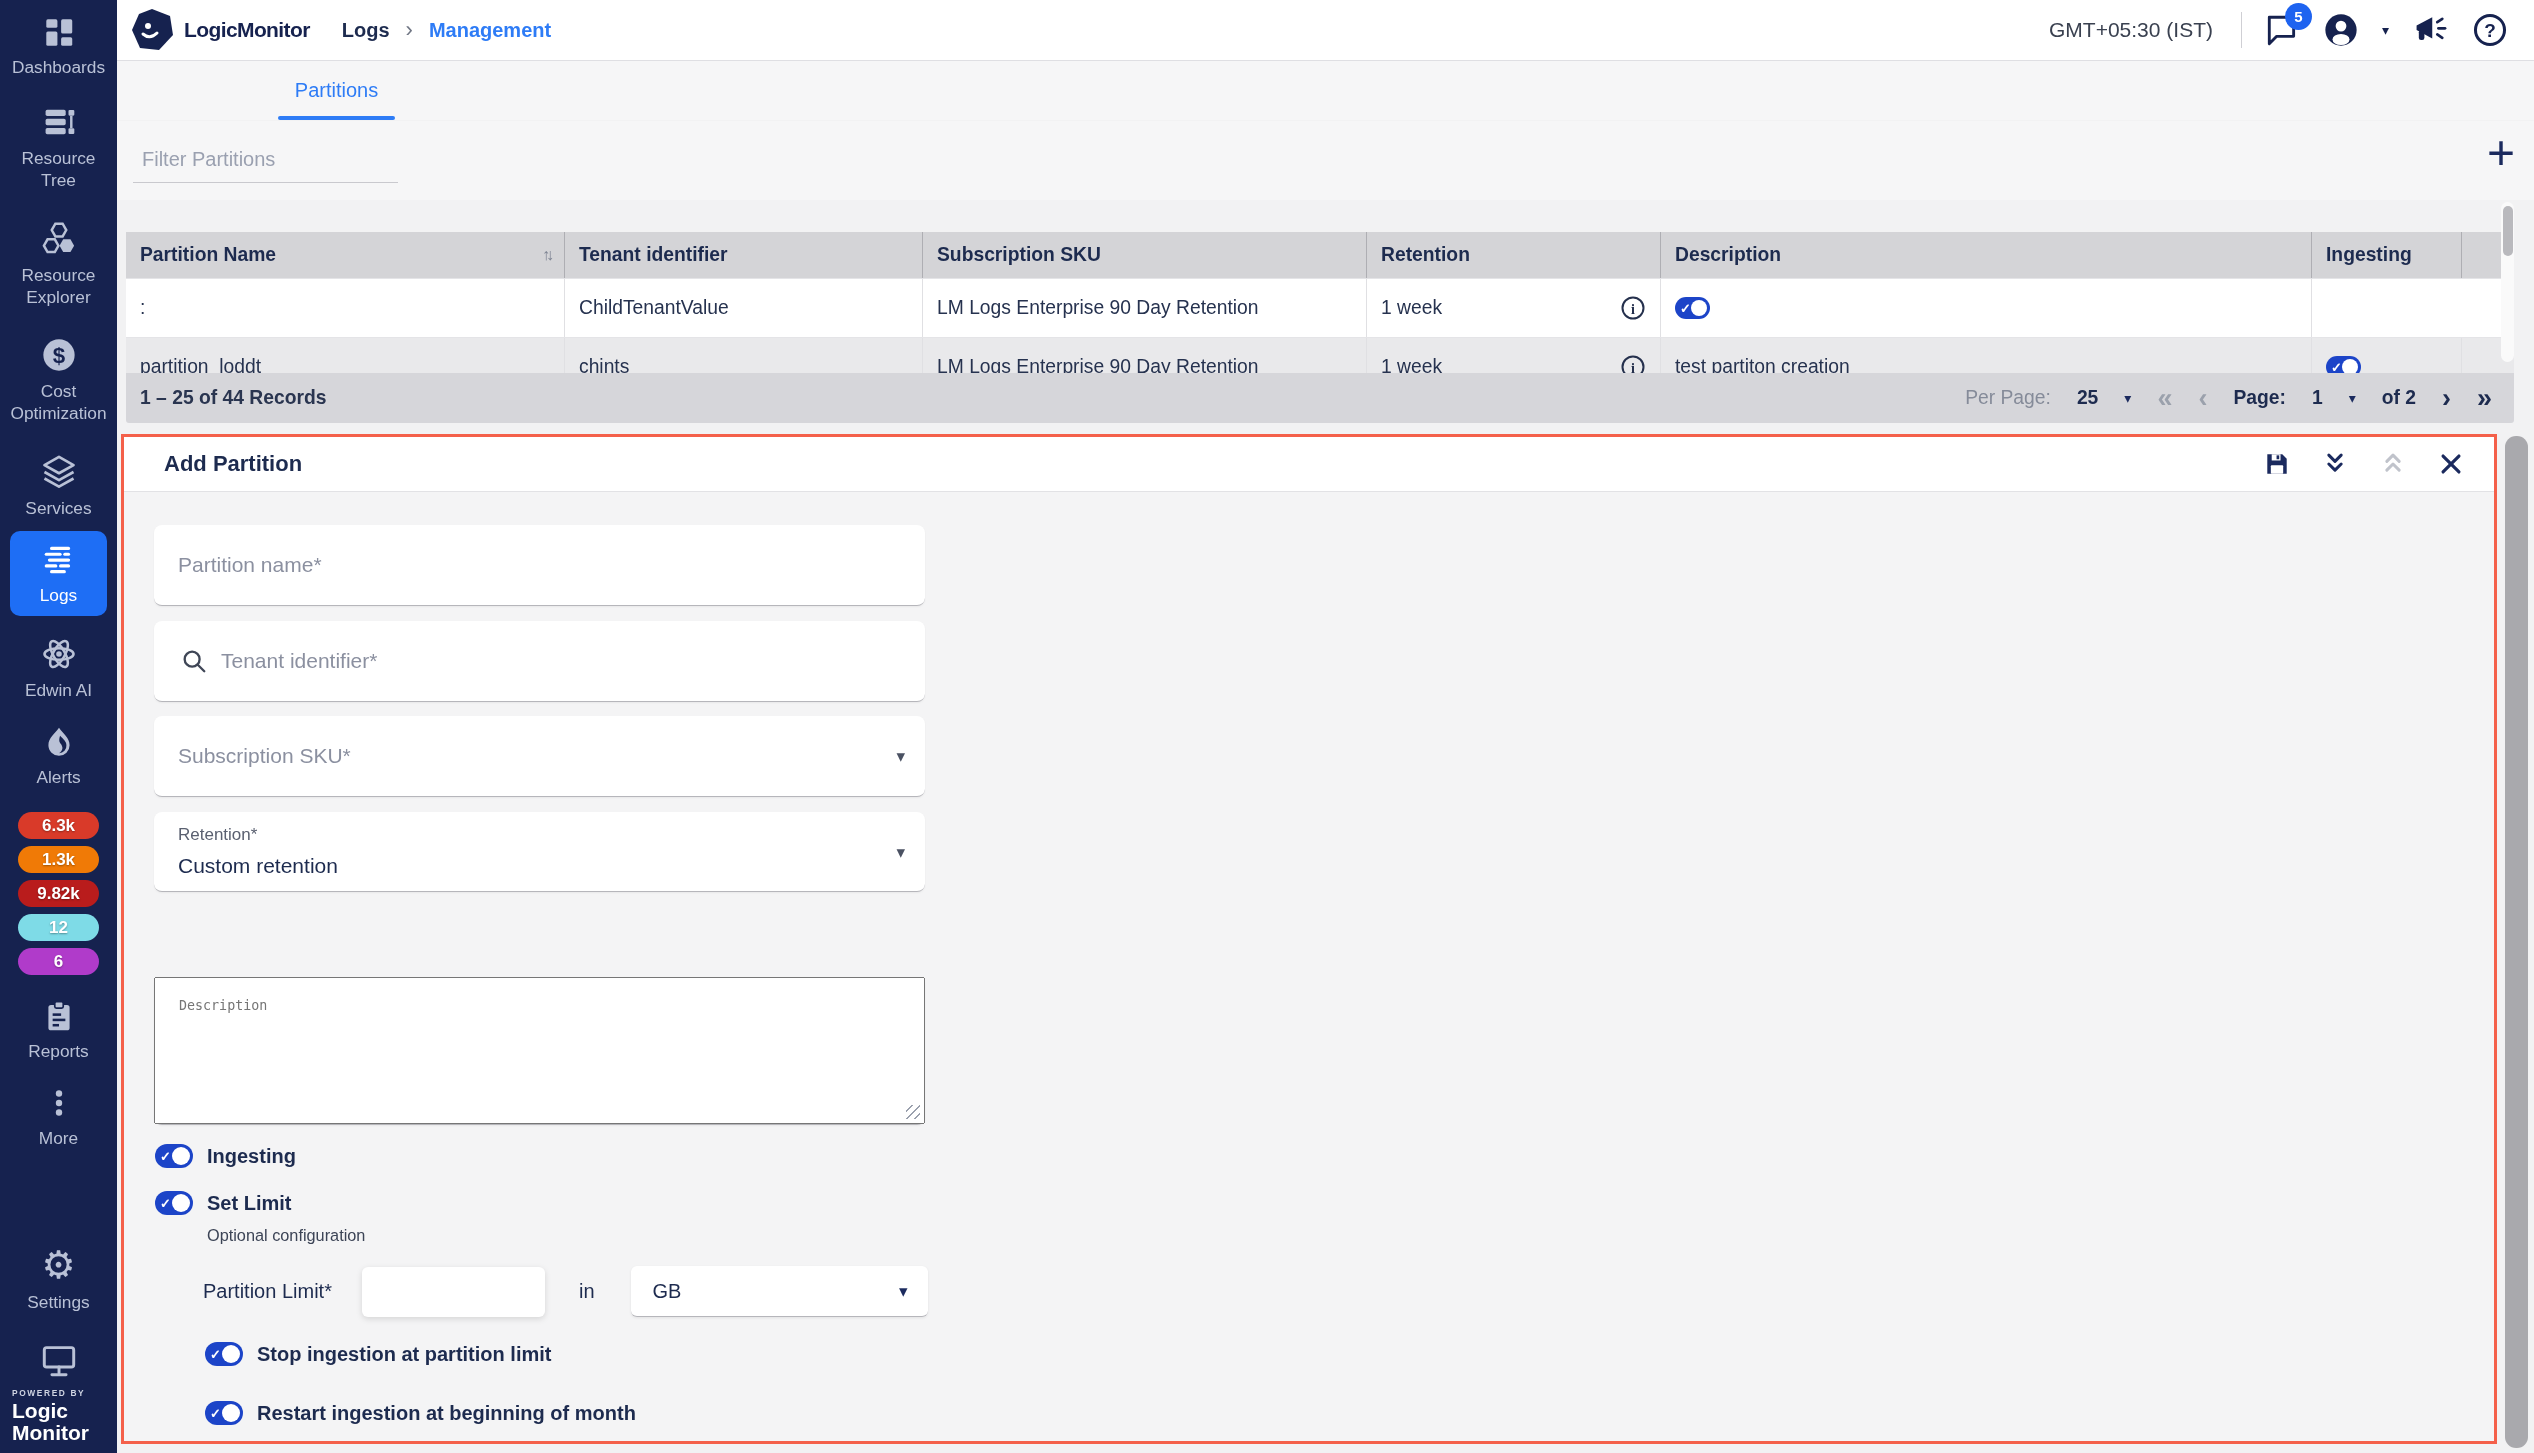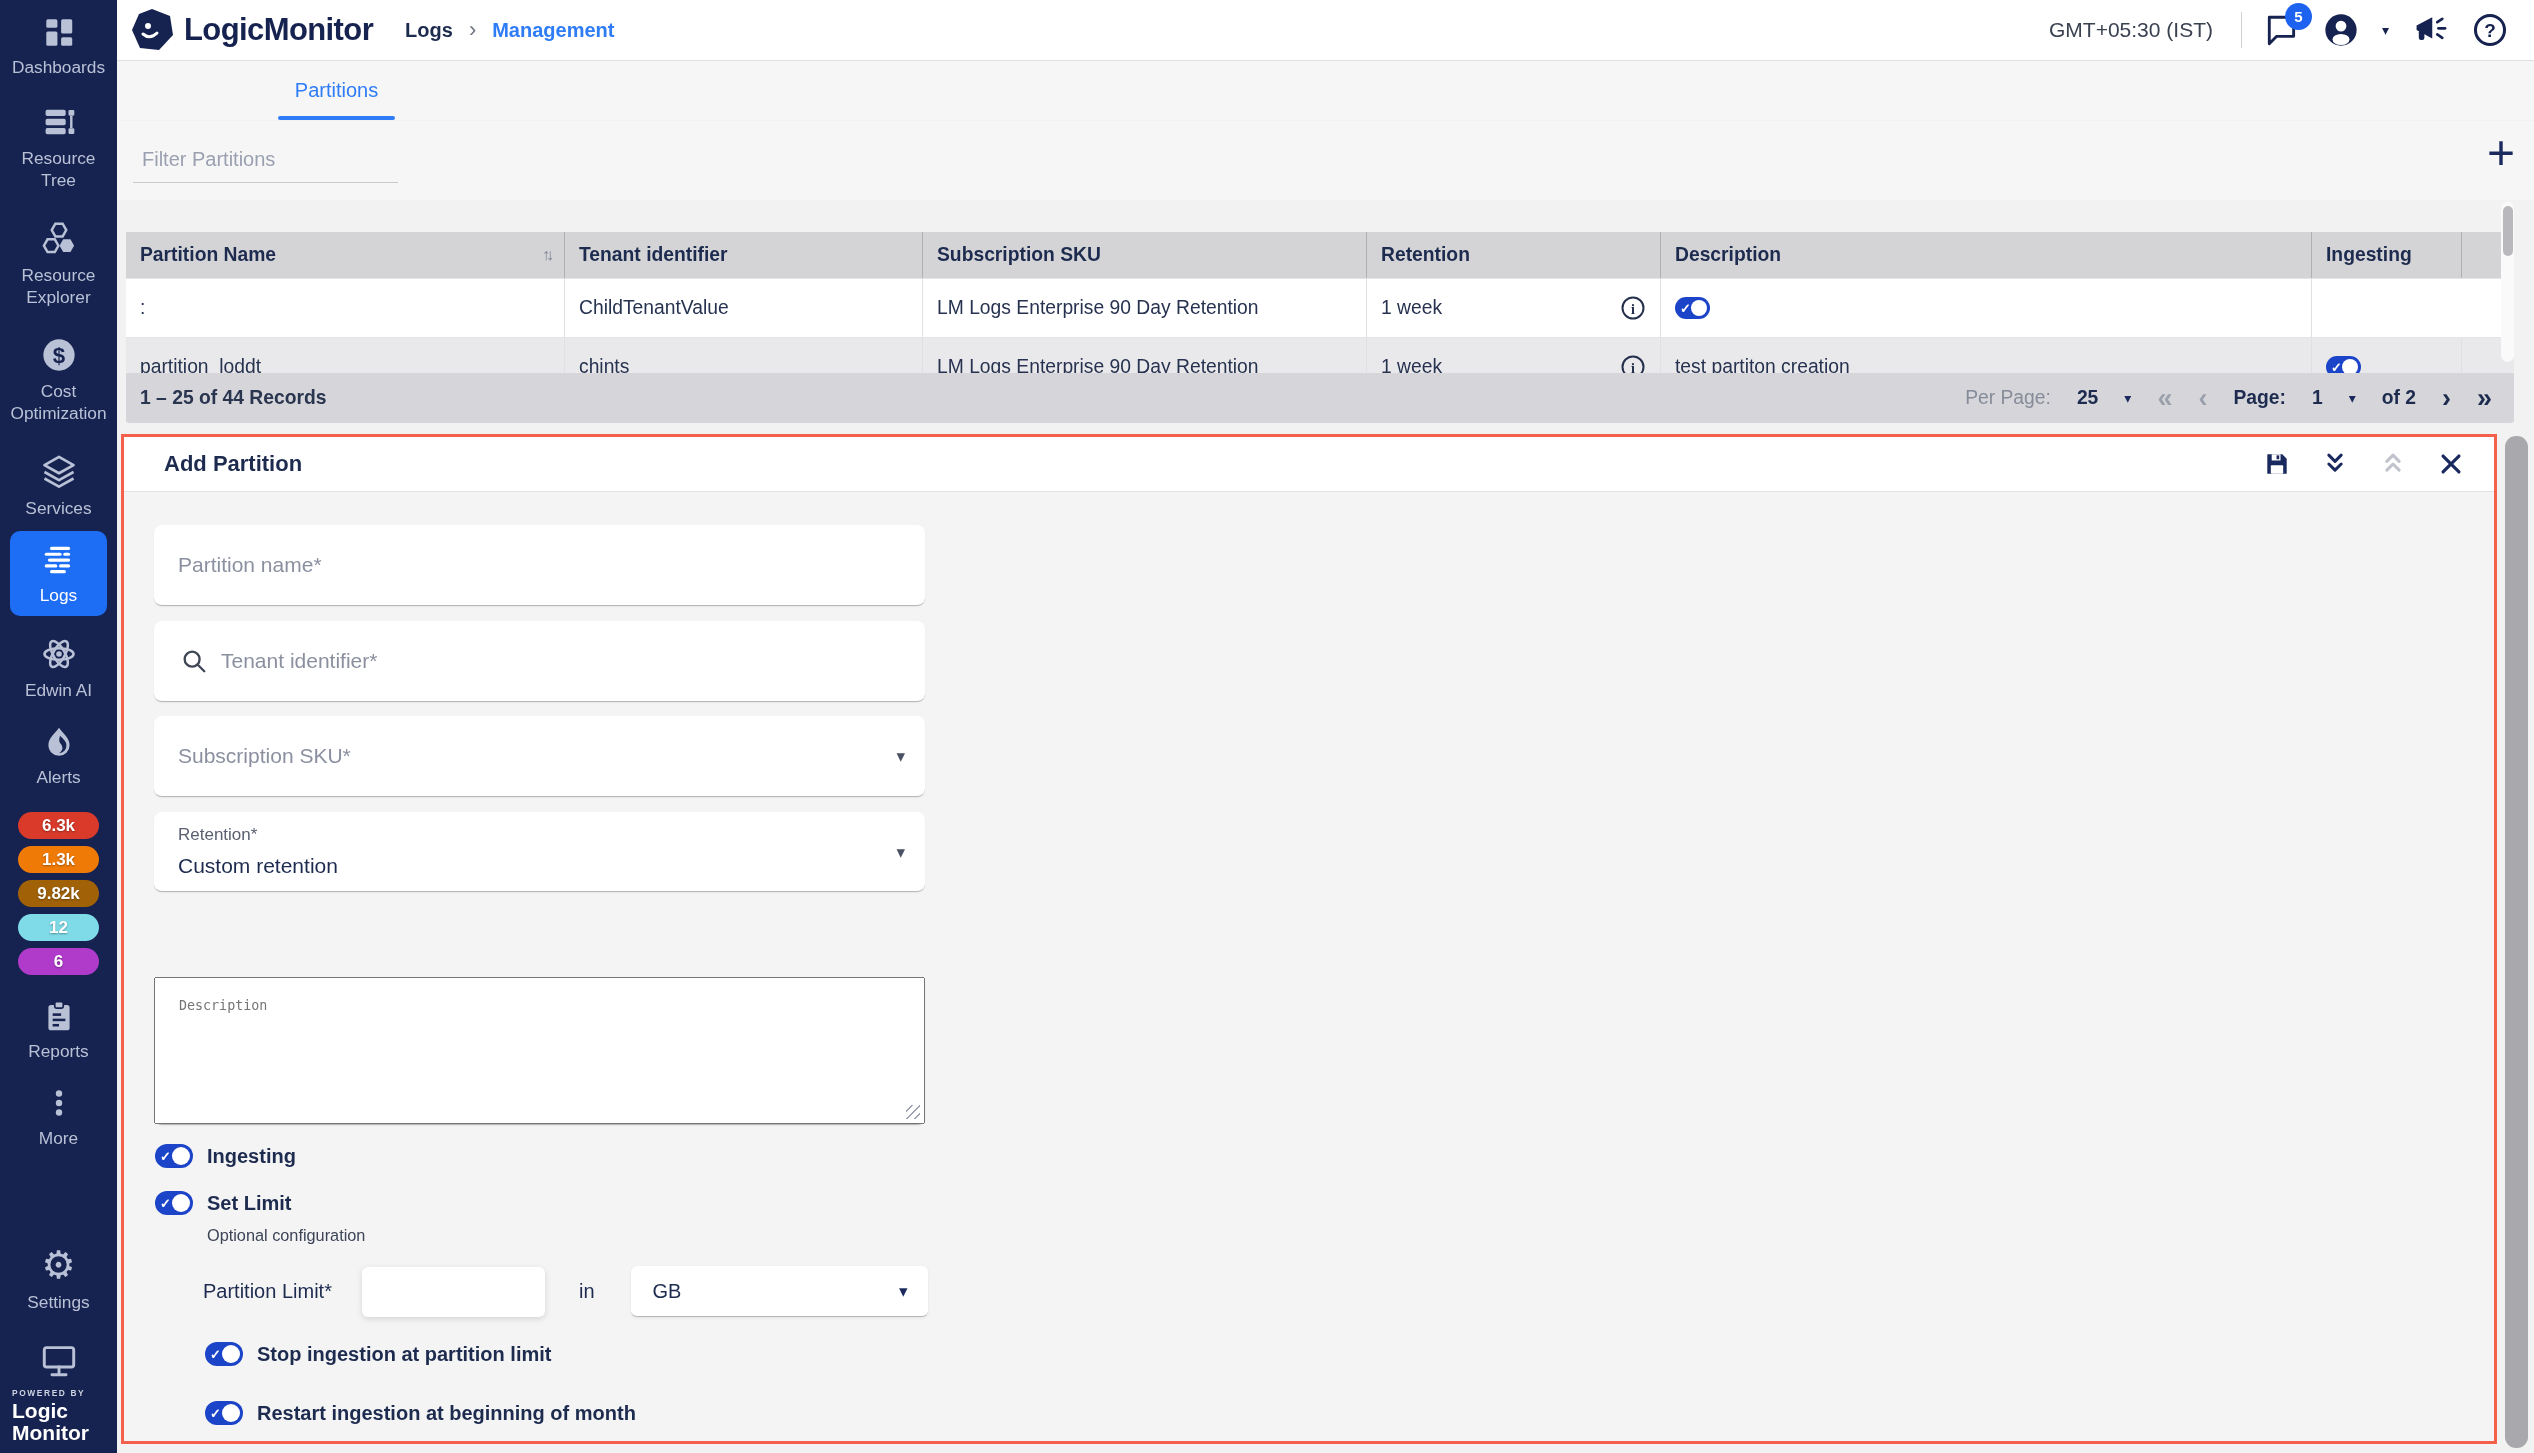--- a/index.html
+++ b/index.html
@@ -14,21 +14,21 @@
   .nav-logs { top:531px; left:10px; width:97px; height:85px; background:#1e6ef5; border-radius:10px; color:#fff; justify-content:center; gap:7px; }
   .badges { position:absolute; top:812px; left:0; width:117px; display:flex; flex-direction:column; align-items:center; gap:7px; }
   .badge { width:81px; height:27px; border-radius:14px; color:#fff; font-size:17px; font-weight:700; display:flex; align-items:center; justify-content:center; text-shadow:0 1px 2px rgba(0,0,0,.35); cursor:pointer; }
   .lm-footer { position:absolute; left:12px; bottom:10px; color:#fff; }
   .lm-footer .pwr { font-size:8.4px; letter-spacing:1.6px; color:#cfd4e2; font-weight:700; margin-bottom:2px; }
   .lm-footer .big { font-size:21px; font-weight:700; line-height:1.02; }
 
   
   .topbar { position:absolute; left:117px; top:0; width:2418px; height:61px; background:#fff; border-bottom:1px solid #dfdfe3; display:flex; align-items:center; padding:0 26px 0 12px; z-index:4; }
   .brand { display:flex; align-items:center; gap:9px; }
-  .brand-text { font-size:31px; font-weight:700; color:#16224f; letter-spacing:-0.6px; }
+  .brand-text { font-size:21px; font-weight:700; color:#16224f; letter-spacing:-0.6px; }
   .crumbs { display:flex; align-items:center; gap:16px; margin-left:32px; font-size:20px; }
   .crumb-parent { color:#1d2b4f; font-weight:700; }
   .crumb-sep { color:#707684; font-size:22px; }
   .crumb-current { color:#2e7cf6; font-weight:700; }
   .topbar-right { margin-left:auto; display:flex; align-items:center; gap:22px; }
   .tz { font-size:21px; color:#3a4150; margin-right:6px; }
   .vdiv { width:1px; height:36px; background:#cfcfd4; }
   .icon-btn { position:relative; display:flex; align-items:center; cursor:pointer; }
   .notif-badge { position:absolute; top:-9px; right:-12px; width:27px; height:27px; border-radius:50%; background:#1e63f0; color:#fff; font-size:15px; font-weight:700; display:flex; align-items:center; justify-content:center; }
   .caret { color:#16224f; font-size:14px; cursor:pointer; }
@@ -202,21 +202,21 @@
     <svg width="36" height="36" viewBox="0 0 34 34">
       <path d="M17,3.5 C21,9.5 27,13 27,20 a10,10 0 1 1 -20,0 C7,13 13,9.5 17,3.5 Z" fill="#b9c1d6"></path>
       <path d="M18,11 c3,3.2 6,5.2 6,9 a7,7 0 0 1 -7,7.6 c4,-2.4 4.2,-6.2 1.2,-9.4 c-1.4,-2 -1.2,-4.4 -0.2,-7.2 z" fill="#16224f"></path>
     </svg>
     <span class="lbl">Alerts</span>
   </div>
 
   <div class="badges">
     <div class="badge" style="background: rgb(217, 58, 41); text-align: right;">6.3k</div>
     <div class="badge" style="background: rgb(240, 122, 6);">1.3k</div>
-    <div class="badge" style="background: #a16207;">9.82k</div>
+    <div class="badge" style="background: #b91c1c;">9.82k</div>
     <div class="badge" style="background: rgb(126, 219, 231);">12</div>
     <div class="badge" style="background: rgb(176, 59, 202);">6</div>
   </div>
 
   <div class="nav" style="top:998px">
     <svg width="36" height="36" viewBox="0 0 34 34">
       <rect x="7" y="6.5" width="20" height="24" rx="2.5" fill="#b9c1d6"></rect>
       <rect x="13" y="3.5" width="8" height="6" rx="1.5" fill="#b9c1d6" stroke="#16224f" stroke-width="1.6"></rect>
       <rect x="11" y="14.5" width="8" height="2.4" fill="#16224f"></rect>
         <rect x="11" y="19.5" width="12" height="2.4" fill="#16224f"></rect>

